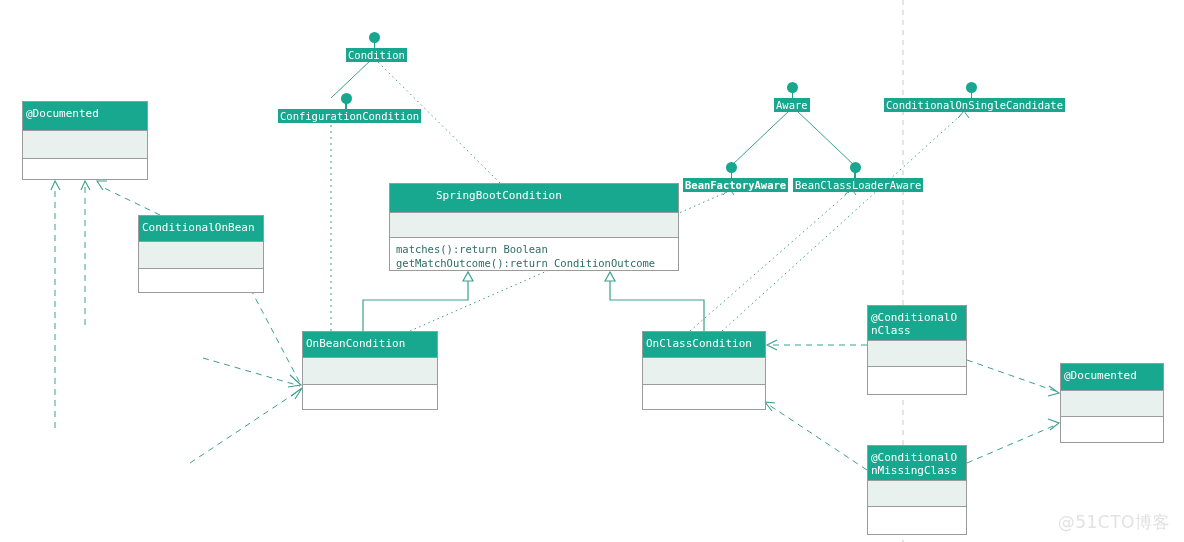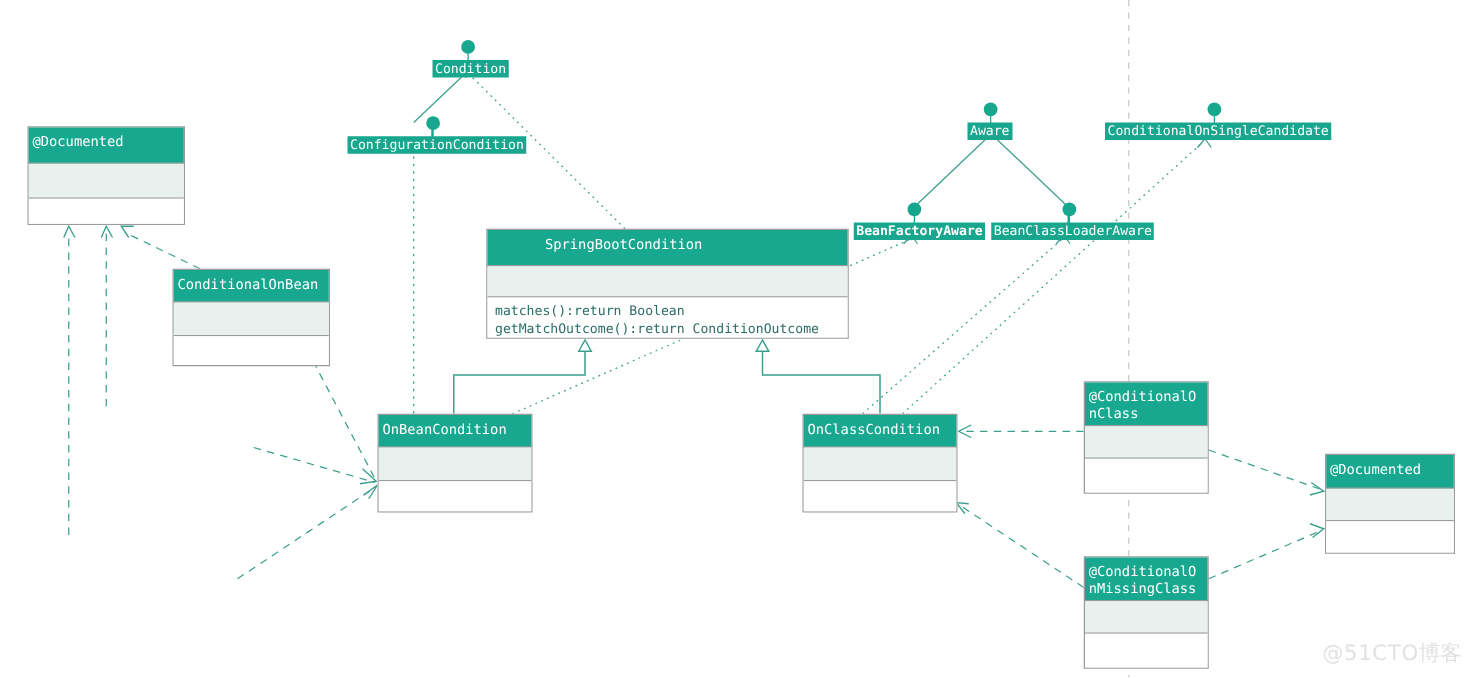--- a/index.html
+++ b/index.html
@@ -242,21 +242,21 @@
 
 
 
   <div class="uml-class" id="cls-4" style="left: 389px; top: 183px; width: 290px; height: 88px;">
     <div class="uml-head" style="height: 29px; padding-left: 46px;">SpringBootCondition</div>
     <div class="uml-attrs" style="height: 25px;"></div>
     <div class="uml-ops" style="height: 32px;">matches():return Boolean
 getMatchOutcome():return ConditionOutcome</div>
   </div>
 
-  <div class="uml-class" id="cls-5" style="left: 302px; top: 331px; width: 124px; height: 79px;">
+  <div class="uml-class" id="cls-5" style="left: 302px; top: 331px; width: 136px; height: 79px;">
     <div class="uml-head" style="height: 26px;">OnBeanCondition</div>
     <div class="uml-attrs" style="height: 27px;"></div>
     <div class="uml-ops" style="height: 24px;"></div>
   </div>
 
   <div class="uml-class" id="cls-6" style="left: 642px; top: 331px; width: 124px; height: 79px;">
     <div class="uml-head" style="height: 26px;">OnClassCondition</div>
     <div class="uml-attrs" style="height: 27px;"></div>
     <div class="uml-ops" style="height: 24px;"></div>
   </div>

